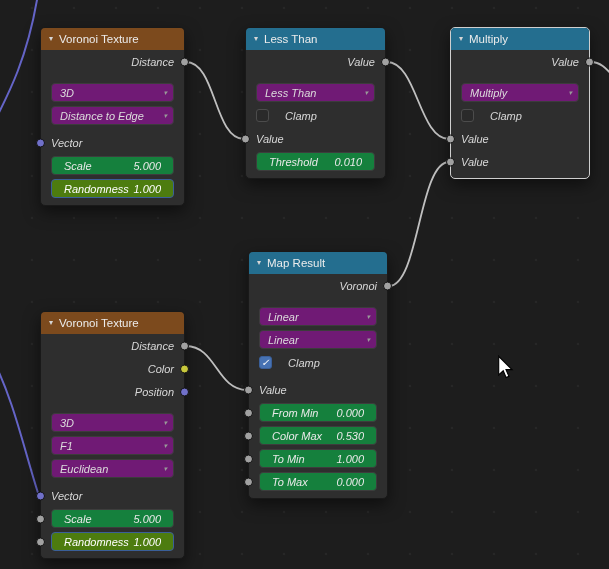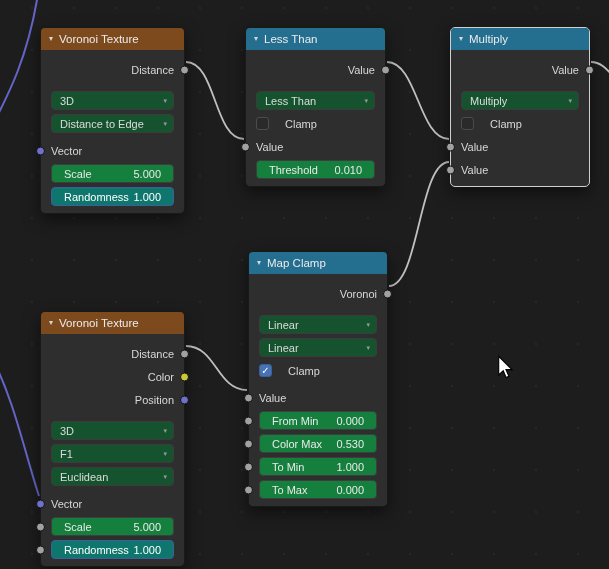--- a/index.html
+++ b/index.html
@@ -22,43 +22,43 @@
   }
   .node.active { border-color:#cfcfcf; }
   .header {
     height:22px; display:flex; align-items:center; gap:6px;
     padding:0 8px; border-radius:4px 4px 0 0;
     color:#ececec; font-size:11.5px; white-space:nowrap; overflow:hidden;
   }
   .hdr-texture { background:#7c4a1d; }
   .hdr-converter { background:#246e8f; }
   .chev { font-size:8px; color:#d6d6d6; line-height:1; }
-  .body { padding:8px 0 5px; }
+  .body { padding:0 0 5px;font-style:italic; }
   .r { height:23px; position:relative; display:flex; align-items:center; padding:0 10px; }
   .r.out { justify-content:flex-end; }
   .sp8 { height:8px; } .sp4 { height:4px; }
   .lbl { color:#d8d8d8; }
   .socket {
     position:absolute; width:9px; height:9px; border-radius:50%;
     border:1px solid #121212; top:50%; transform:translateY(-50%);
   }
   .socket.si { left:-5px; } .socket.so { right:-5px; }
   .s-gray { background:#a1a1a1; } .s-purple { background:#7070c9; } .s-yellow { background:#c8c83c; }
   .dropdown {
-    flex:1; height:19px; background:#14532d; border:1px solid #3c3c3c; border-radius:4px;
+    flex:1; height:19px; background:#701a75; border:1px solid #3c3c3c; border-radius:4px;
     display:flex; align-items:center; padding:0 8px; color:#dcdcdc;
     position:relative; white-space:nowrap; overflow:hidden;
   }
   .dd-arrow { position:absolute; right:6px; font-size:7px; color:#999; }
   .slider {
     flex:1; height:19px; background:#15803d; border:1px solid #3d3d3d; border-radius:4px;
     display:flex; align-items:center; justify-content:space-between;
     padding:0 12px; color:#e9e9e9; white-space:nowrap; overflow:hidden;
   }
-  .slider.blue { background:#0f766e; border-color:#3a5f99; color:#ffffff; }
+  .slider.blue { background:#4d7c0f; border-color:#3a5f99; color:#ffffff; }
   .cbrow { gap:16px; }
   .cb {
     width:13px; height:13px; border-radius:3px; flex:0 0 auto;
     background:#2a2a2a; border:1px solid #4c4c4c;
     display:flex; align-items:center; justify-content:center;
   }
   .cb .ck { display:none; color:#fff; font-size:10px; line-height:1; }
   .cb.checked { background:#4772b3; border-color:#3a5f99; }
   .cb.checked .ck { display:block; }
   .cursor { position:absolute; left:496px; top:355px; z-index:10; }
@@ -181,21 +181,21 @@
     <div class="r">
       <span class="socket si s-gray"></span>
       <span class="lbl">Value</span>
     </div>
   </div>
 </div>
 
 <div class="node" style="left:248px; top:251px; width:140px;">
   <div class="header hdr-converter">
     <span class="chev">▾</span>
-    <span>Map Clamp</span>
+    <span>Map Result</span>
   </div>
   <div class="body">
     <div class="r out">
       <span class="lbl">Voronoi</span>
       <span class="socket so s-gray"></span>
     </div>
     <div class="sp8"></div>
     <div class="r">
       <div class="dropdown">
         <span>Linear</span>

